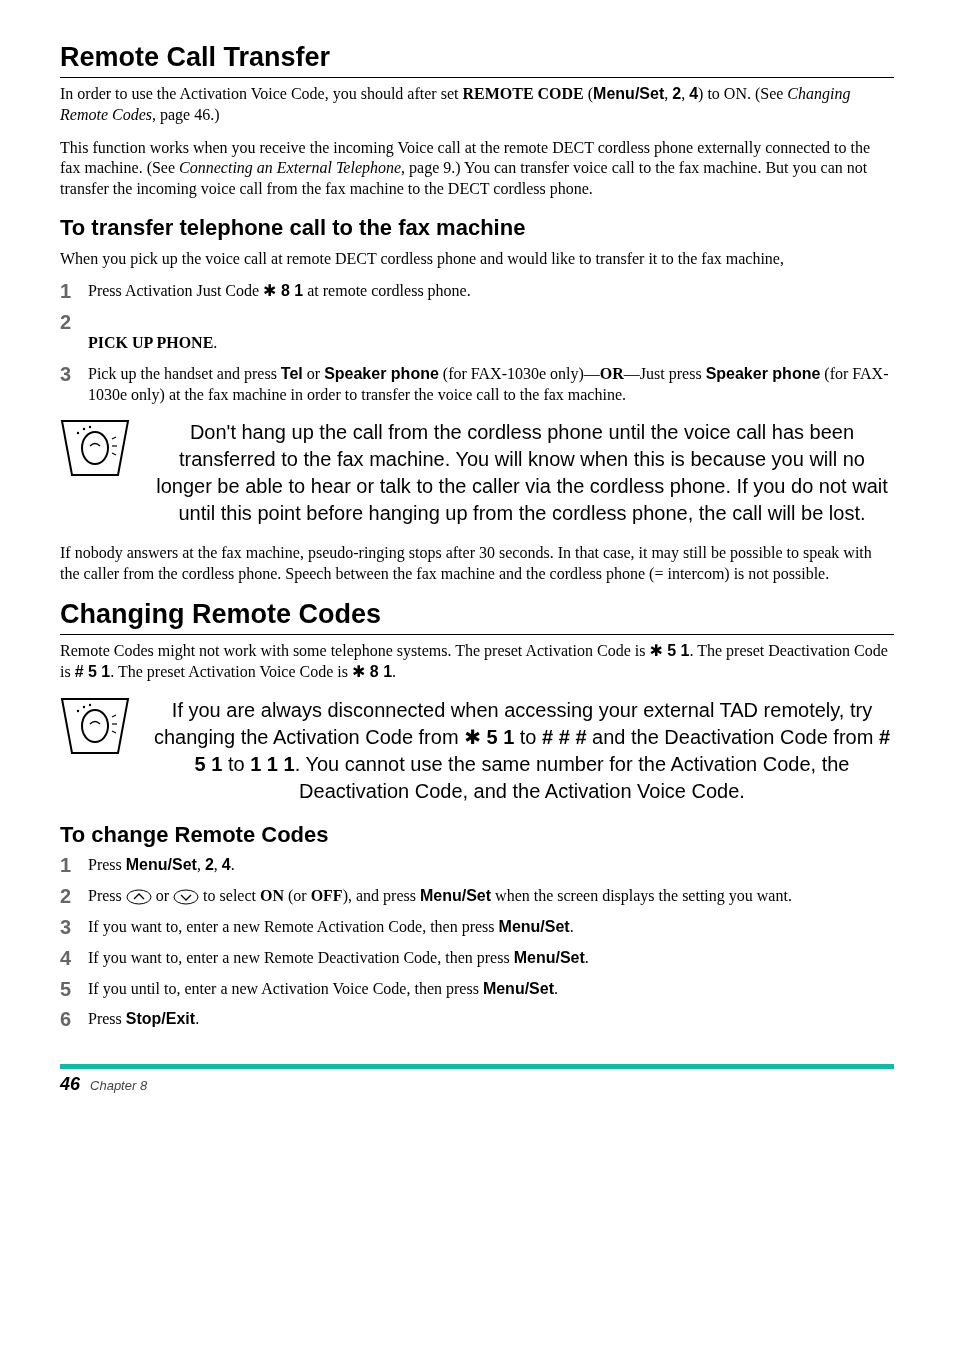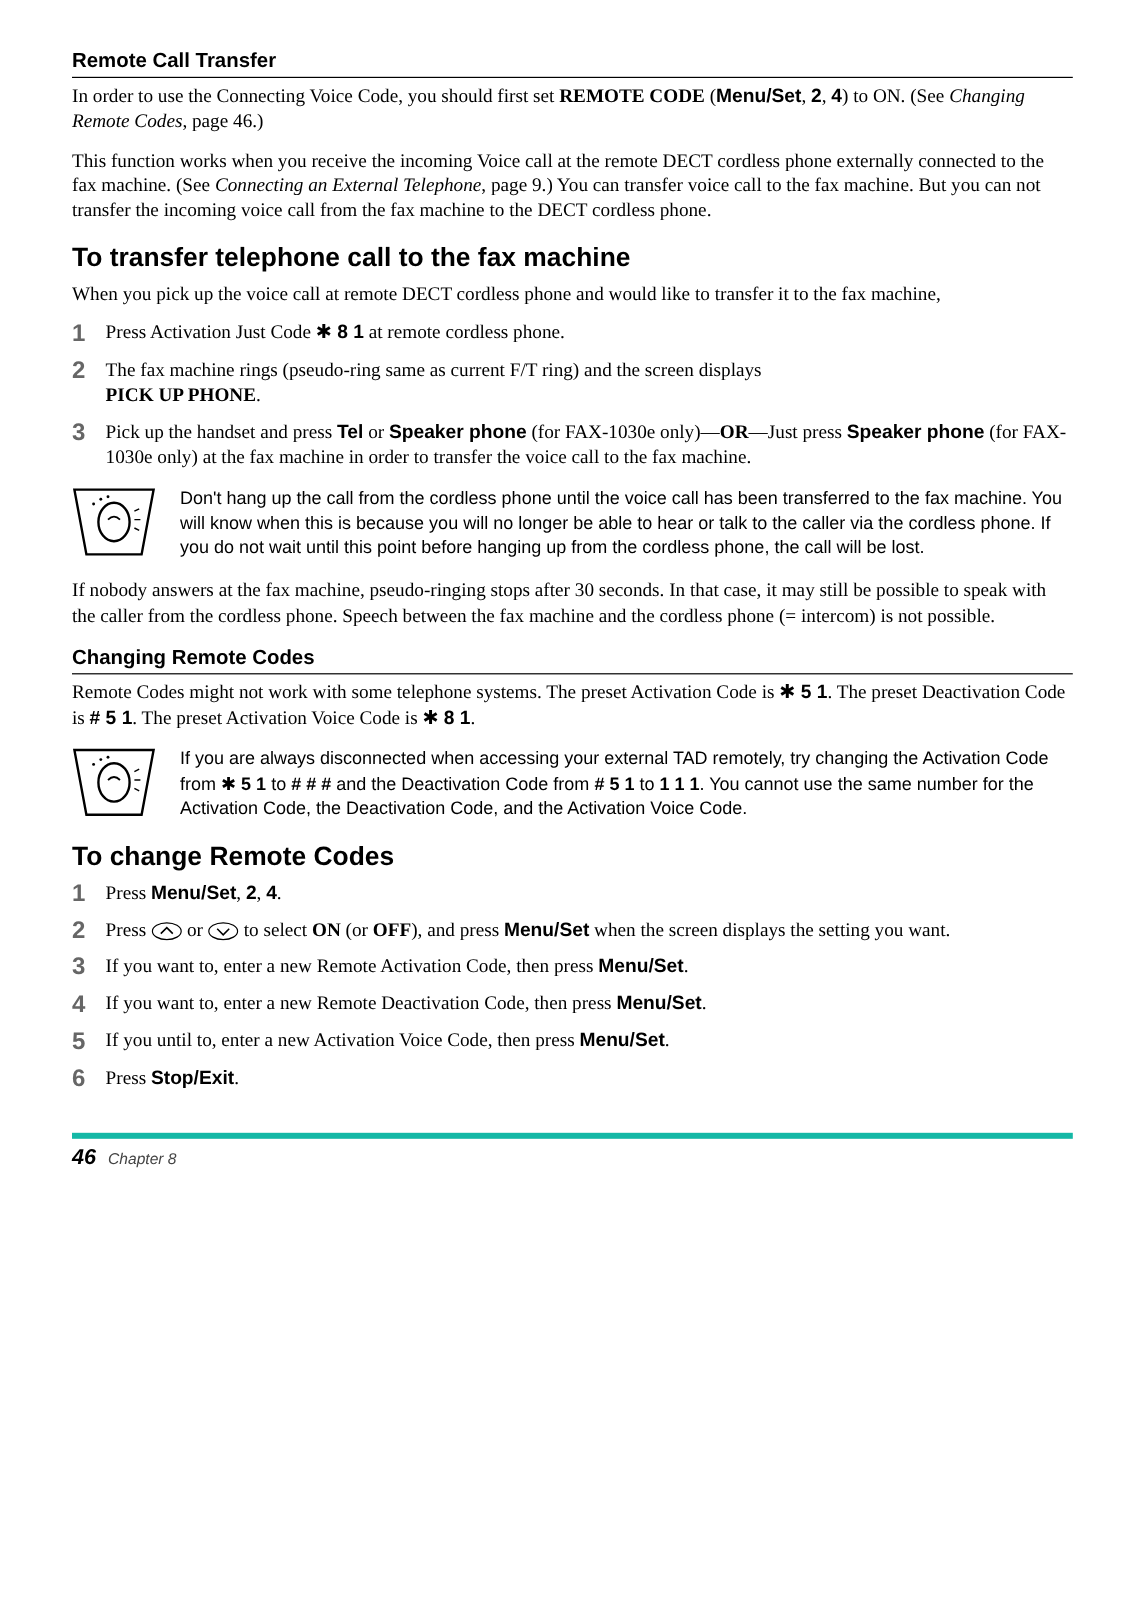--- a/index.html
+++ b/index.html
@@ -8,21 +8,21 @@
     color: #000;
     background: #fff;
     margin: 0;
     padding: 40px 60px 20px 60px;
     width: 954px;
     box-sizing: border-box;
     line-height: 1.3;
   }
   h2 {
     font-family: Arial, Helvetica, sans-serif;
-    font-size: 17px;
+    font-size: 27px;
     font-weight: bold;
     margin: 0 0 2px 0;
   }
   .rule {
     border: none;
     border-top: 1px solid #000;
     margin: 0 0 6px 0;
   }
   p {
     margin: 0 0 12px 0;
@@ -63,22 +63,23 @@
     display: flex;
     align-items: flex-start;
     gap: 20px;
     margin: 14px 0 16px 0;
   }
   .note .icon-cell {
     flex: 0 0 auto;
   }
   .note .text-cell {
     font-family: Arial, Helvetica, sans-serif;
-    font-size: 15px;
+    font-size: 20px;
     line-height: 1.35;
+    text-align: center;
   }
   .hint-icon {
     display: block;
   }
   .italic {
     font-style: italic;
   }
   .footer {
     border-top: 5px solid #14b8a6;
     margin-top: 34px;
@@ -106,37 +107,37 @@
     font-family: Arial, Helvetica, sans-serif;
   }
 </style>
 </head>
 <body>
 
 <h2>Remote Call Transfer</h2>
 <hr class="rule">
 
 <p>
-  <span>In order to use the Connecting Voice Code, you should first set </span><b>REMOTE CODE</b><span> (</span><span class="sans-bold">Menu/Set</span><span>, </span><span class="sans-bold">2</span><span>, </span><span class="sans-bold">4</span><span>) to ON. (See </span><span class="italic">Changing Remote Codes</span><span>, page 46.)</span>
+  <span>In order to use the Activation Voice Code, you should after set </span><b>REMOTE CODE</b><span> (</span><span class="sans-bold">Menu/Set</span><span>, </span><span class="sans-bold">2</span><span>, </span><span class="sans-bold">4</span><span>) to ON. (See </span><span class="italic">Changing Remote Codes</span><span>, page 46.)</span>
 </p>
 
 <p>
   <span>This function works when you receive the incoming Voice call at the remote DECT cordless phone externally connected to the fax machine. (See </span><span class="italic">Connecting an External Telephone</span><span>, page 9.) You can transfer voice call to the fax machine. But you can not transfer the incoming voice call from the fax machine to the DECT cordless phone.</span>
 </p>
 
 <div class="subhead">To transfer telephone call to the fax machine</div>
 
 <p>When you pick up the voice call at remote DECT cordless phone and would like to transfer it to the fax machine,</p>
 
 <ol class="steps">
   <li>
     <span>Press Activation Just Code </span><span class="star">✱</span><span class="sans-bold"> 8 1</span><span> at remote cordless phone.</span>
   </li>
   <li>
-    <span>The fax machine rings (pseudo-ring same as current F/T ring) and the screen displays </span><br><b>PICK UP PHONE</b><span>.</span>
+    <br><b>PICK UP PHONE</b><span>.</span>
   </li>
   <li>
     <span>Pick up the handset and press </span><span class="sans-bold">Tel</span><span> or </span><span class="sans-bold">Speaker phone</span><span> (for FAX-1030e only)—</span><b>OR</b><span>—Just press </span><span class="sans-bold">Speaker phone</span><span> (for FAX-1030e only) at the fax machine in order to transfer the voice call to the fax machine.</span>
   </li>
 </ol>
 
 <div class="note">
   <div class="icon-cell">
     <svg class="hint-icon" width="70" height="58" viewBox="0 0 70 58">
       <polygon points="2,2 68,2 58,56 12,56" fill="none" stroke="#000" stroke-width="2"></polygon>

